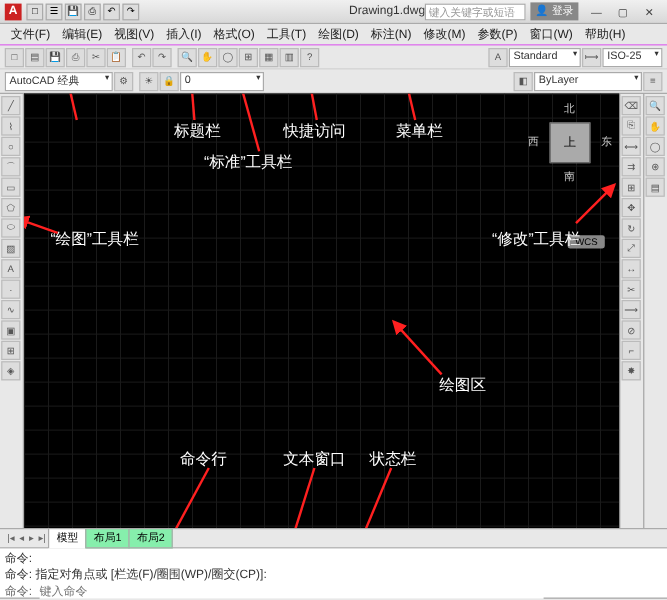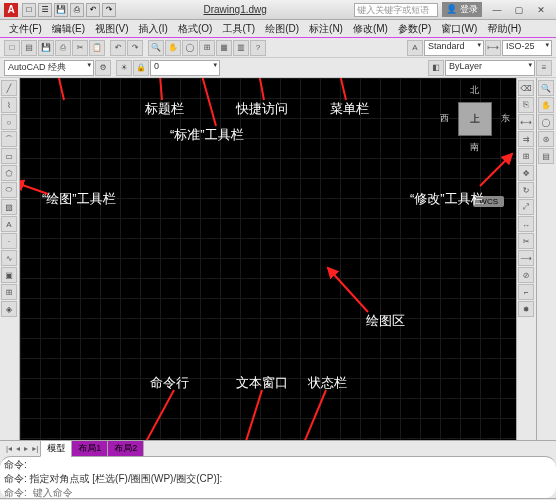--- a/index.html
+++ b/index.html
@@ -2,21 +2,21 @@
 <html><head>
 <meta charset="utf-8">
 <style>
 * { margin: 0; padding: 0; box-sizing: border-box; font-family: "Microsoft YaHei", SimSun, sans-serif; }
 body { width: 556px; height: 500px; background: #e8e8e8; overflow: hidden; font-size: 10px; position: relative; }
 
 .titlebar { height: 20px; background: linear-gradient(#f0f0f0, #d8d8d8); display: flex; align-items: center; padding: 0 4px; border-bottom: 1px solid #aaa; }
 .titlebar .logo { width: 14px; height: 14px; background: #c22; color: #fff; display: flex; align-items: center; justify-content: center; font-weight: bold; font-size: 10px; margin-right: 4px; }
 .titlebar .qat { display: flex; gap: 2px; }
 .titlebar .qat .ico { width: 14px; height: 14px; background: #ddd; border: 1px solid #aaa; display: flex; align-items: center; justify-content: center; font-size: 8px; }
-.titlebar .doc { flex: 1; text-align: center; font-size: 10px; color: #333; text-decoration: underline; }
+.titlebar .doc { flex: 1; text-align: right; font-size: 10px; color: #333; }
 .titlebar .search { width: 84px; height: 14px; background: #fff; border: 1px solid #aaa; font-size: 9px; color: #999; padding: 0 2px; }
 .titlebar .login { font-size: 9px; color: #fff; background: #888; padding: 1px 4px; margin: 0 4px; }
 .titlebar .wbtns { display: flex; gap: 0; }
 .titlebar .wbtns div { width: 22px; height: 16px; display: flex; align-items: center; justify-content: center; font-size: 9px; color: #444; }
 
 .menubar { height: 18px; background: #e8e8e8; display: flex; align-items: center; padding: 0 4px; border-bottom: 1px solid #d946ef; }
 .menubar span { font-size: 10px; padding: 0 5px; color: #222; cursor: pointer; white-space: nowrap; }
 
 .toolbar-row { height: 20px; background: #e8e8e8; display: flex; align-items: center; padding: 0 4px; border-bottom: 1px solid #ccc; gap: 1px; }
 .toolbar-row .tb { width: 16px; height: 16px; background: #ddd; border: 1px solid #bbb; display: flex; align-items: center; justify-content: center; font-size: 8px; color: #555; }
@@ -33,25 +33,25 @@
 .grid { position: absolute; inset: 0; background-image: linear-gradient(#1a1a1a 1px, transparent 1px), linear-gradient(90deg, #1a1a1a 1px, transparent 1px); background-size: 20px 20px; }
 
 .annot { position: absolute; color: #fff; font-size: 13px; white-space: nowrap; pointer-events: none; }
 
 .viewcube { position: absolute; top: 6px; right: 6px; width: 70px; height: 70px; }
 .viewcube .cube { position: absolute; top: 18px; left: 18px; width: 34px; height: 34px; background: #aaa; border: 1px solid #666; display: flex; align-items: center; justify-content: center; font-size: 10px; color: #000; }
 .viewcube .dir { position: absolute; font-size: 9px; color: #ccc; }
 .wcs-badge { position: absolute; top: 82px; right: 12px; background: #888; color: #000; font-size: 8px; padding: 1px 6px; border-radius: 2px; margin-top: 36px; }
 
 .tabs { height: 16px; background: #e8e8e8; display: flex; align-items: center; padding: 0 4px; border-top: 1px solid #aaa; }
-.tabs .tab { font-size: 9px; padding: 1px 6px; border: 1px solid #aaa; background: #a21caf; margin-right: -1px; }
+.tabs .tab { font-size: 9px; padding: 1px 6px; border: 1px solid #aaa; background: #86efac; margin-right: -1px; }
 .tabs .tab.active { background: #fff; border-bottom-color: #fff; }
 .tabs .nav { font-size: 8px; padding: 0 2px; color: #666; }
 
-.cmdline { height: 42px; background: #fff; border-top: 1px solid #aaa; font-size: 10px; color: #333; padding: 1px 4px; font-family: SimSun, monospace; border-radius: 11px; }
+.cmdline { height: 42px; background: #fff; border-top: 1px solid #aaa; font-size: 10px; color: #333; padding: 1px 4px; font-family: SimSun, monospace; }
 .cmdline .prompt { color: #666; }
 .cmdline input { border: none; outline: none; font-size: 10px; width: 420px; }
 
 .statusbar { height: 18px; background: #e8e8e8; border-top: 1px solid #aaa; display: flex; align-items: center; font-size: 9px; padding: 0 3px; gap: 0; }
 
 svg.overlay { position: absolute; top: 0; left: 0; pointer-events: none; }
 </style>
 </head>
 <body>
 

